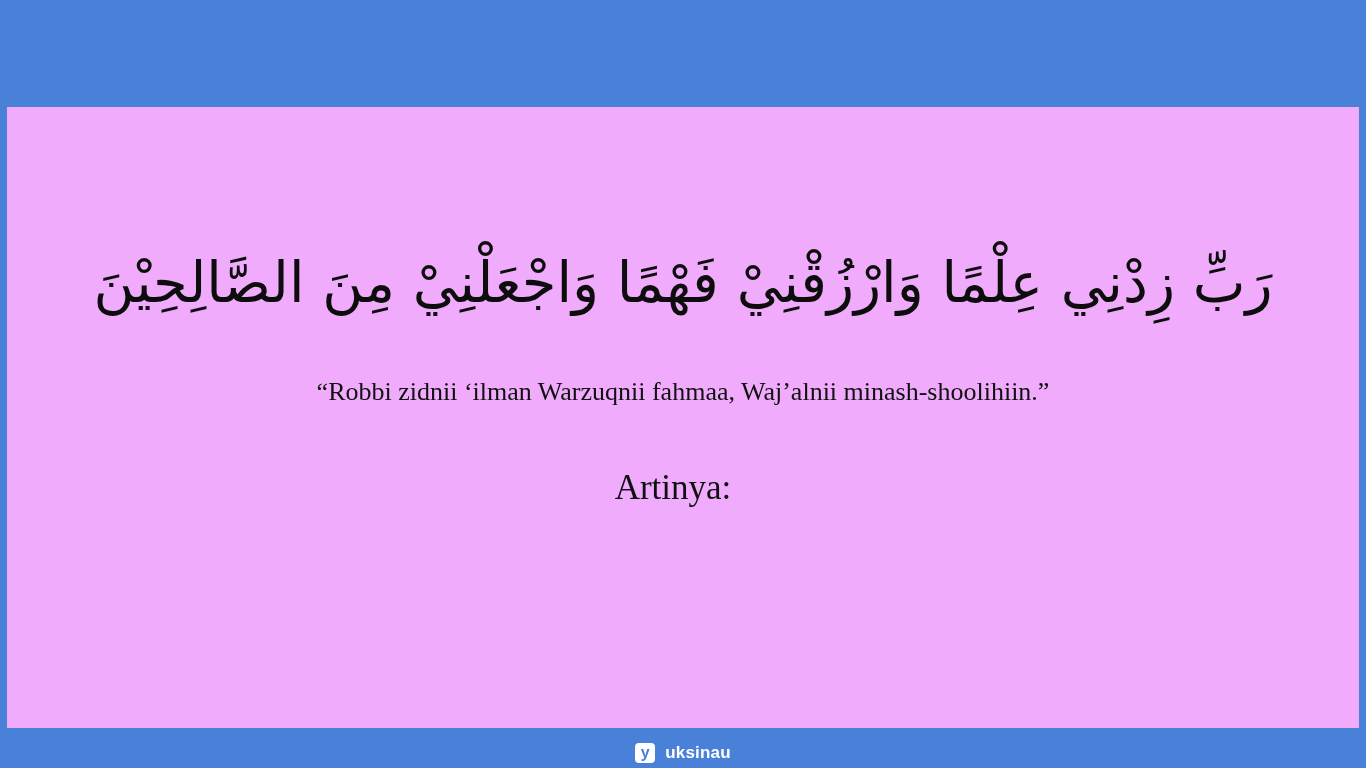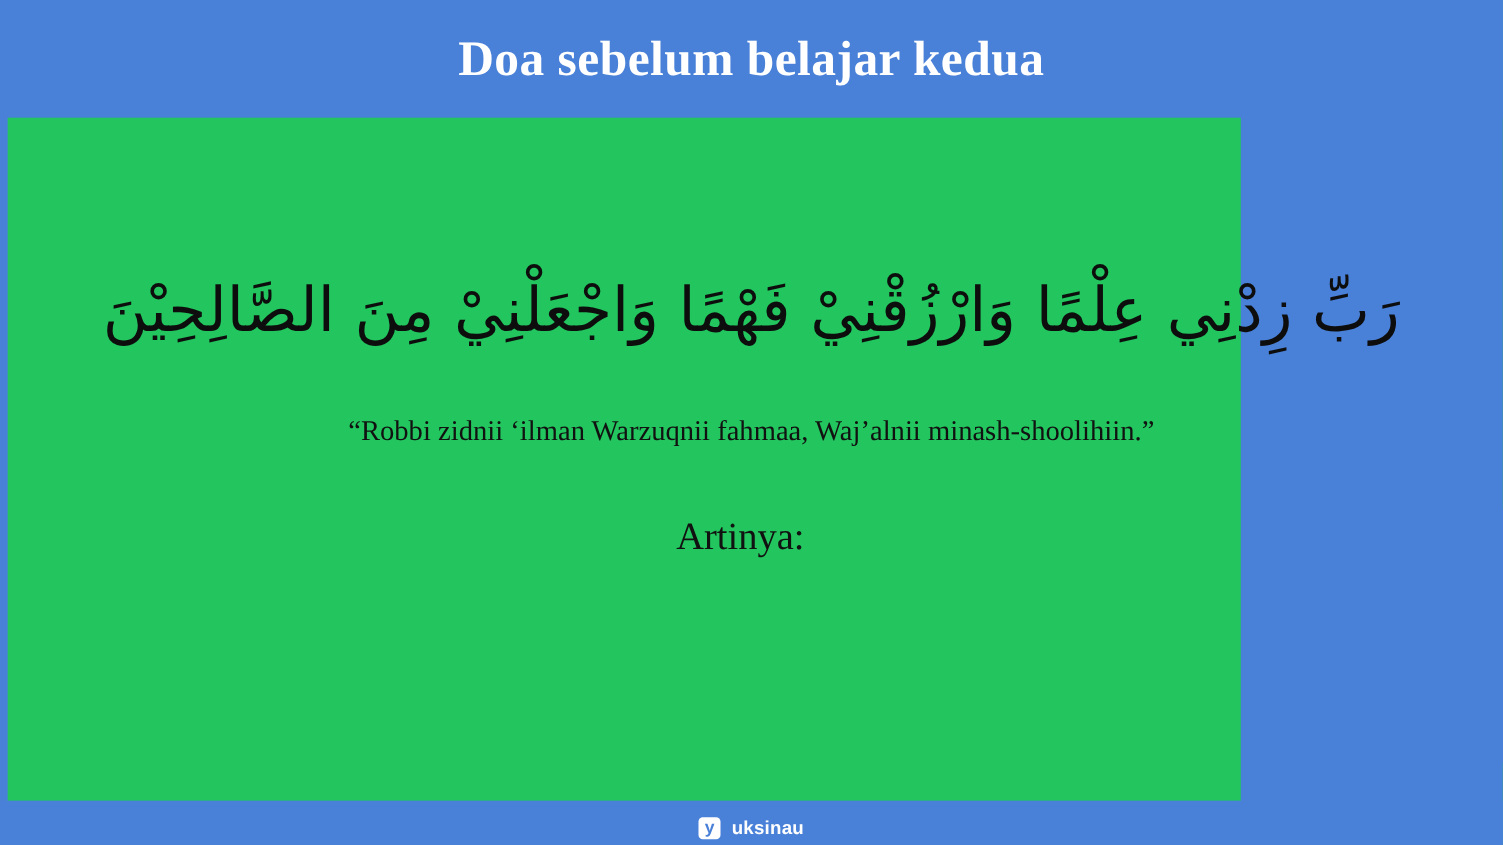--- a/index.html
+++ b/index.html
@@ -47,23 +47,23 @@
     line-height: 58px;
     letter-spacing: 0.4px;
     white-space: nowrap;
   }
 
   
   .content-card {
     position: absolute;
     left: 7px;
     top: 107px;
-    width: 1121px;
+    width: 1352px;
     height: 621px;
-    background: #22c55e;
+    background: #f0abfc;
     box-sizing: border-box;
   }
 
   .card-inner {
     position: relative;
     width: 100%;
     height: 100%;
   }
 
   
@@ -158,23 +158,20 @@
     font-size: 17px;
     line-height: 20px;
     letter-spacing: 0.2px;
   }
 </style>
 </head>
 <body>
 
 <div class="slide">
 
-  <div class="header-band">
-    <div class="slide-title">Doa sebelum belajar kedua</div>
-  </div>
 
   <div class="content-card">
     <div class="card-inner">
 
       <div class="arabic-line">رَبِّ زِدْنِي عِلْمًا وَارْزُقْنِيْ فَهْمًا وَاجْعَلْنِيْ مِنَ الصَّالِحِيْنَ</div>
 
       <div class="translit-line">“Robbi zidnii ‘ilman Warzuqnii fahmaa, Waj’alnii minash-shoolihiin.”</div>
 
       <div class="meaning-block">
         <span class="meaning-label">Artinya:</span>

